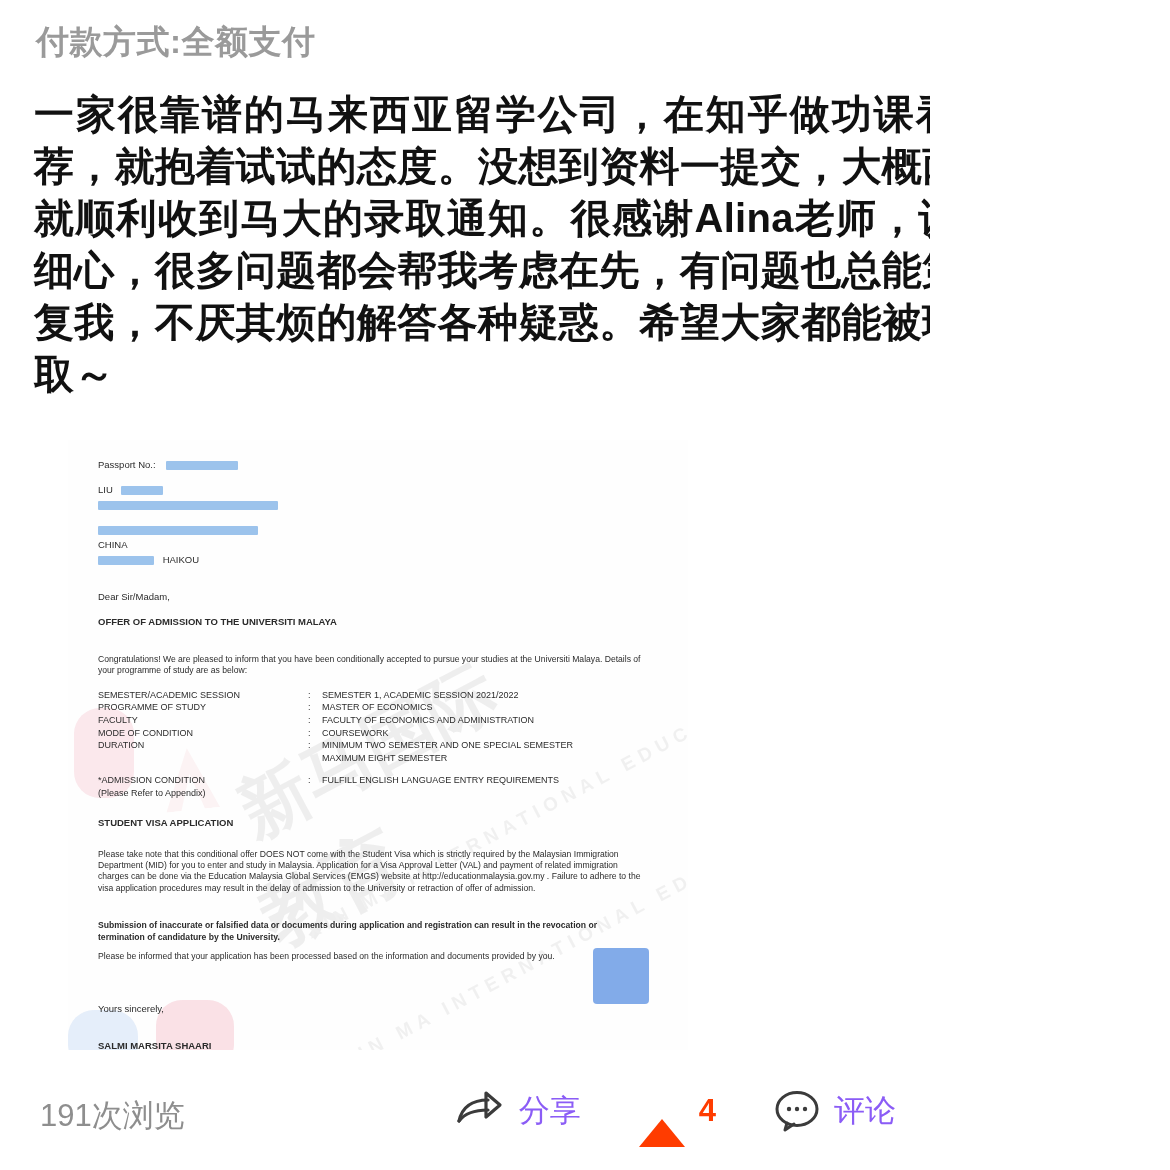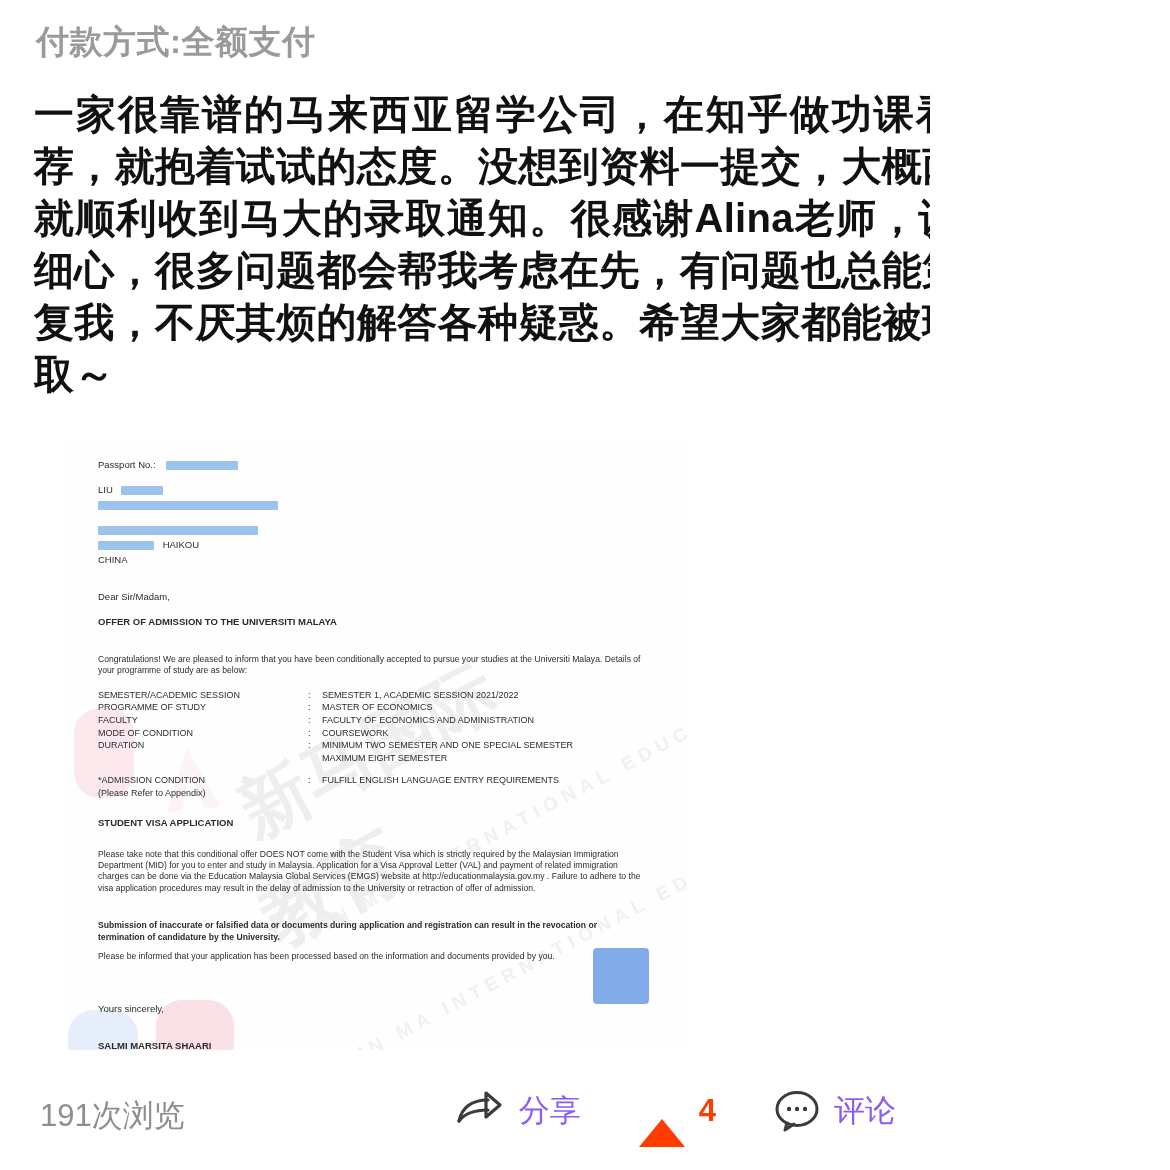--- a/index.html
+++ b/index.html
@@ -214,25 +214,25 @@
           <span>LIU</span>
           <span class="redact" style="width:42px;margin-left:6px;"></span>
         </div>
         <div class="ln">
           <span class="redact" style="width:180px;"></span>
         </div>
         <div class="spacer-10"></div>
         <div class="ln">
           <span class="redact" style="width:160px;"></span>
         </div>
+        <div class="ln">CHINA</div>
         <div class="ln">
           <span class="redact" style="width:56px;"></span>
           <span style="margin-left:6px;">HAIKOU</span>
         </div>
-        <div class="ln">CHINA</div>
 
         <div class="spacer-22"></div>
         <div class="ln">Dear Sir/Madam,</div>
         <div class="spacer-10"></div>
         <div class="ln bold">OFFER OF ADMISSION TO THE UNIVERSITI MALAYA</div>
         <div class="spacer-16"></div>
         <div class="para">Congratulations! We are pleased to inform that you have been conditionally accepted to pursue your studies at the Universiti Malaya. Details of your programme of study are as below:</div>
 
         <div class="spacer-10"></div>
         <div class="tbl">

